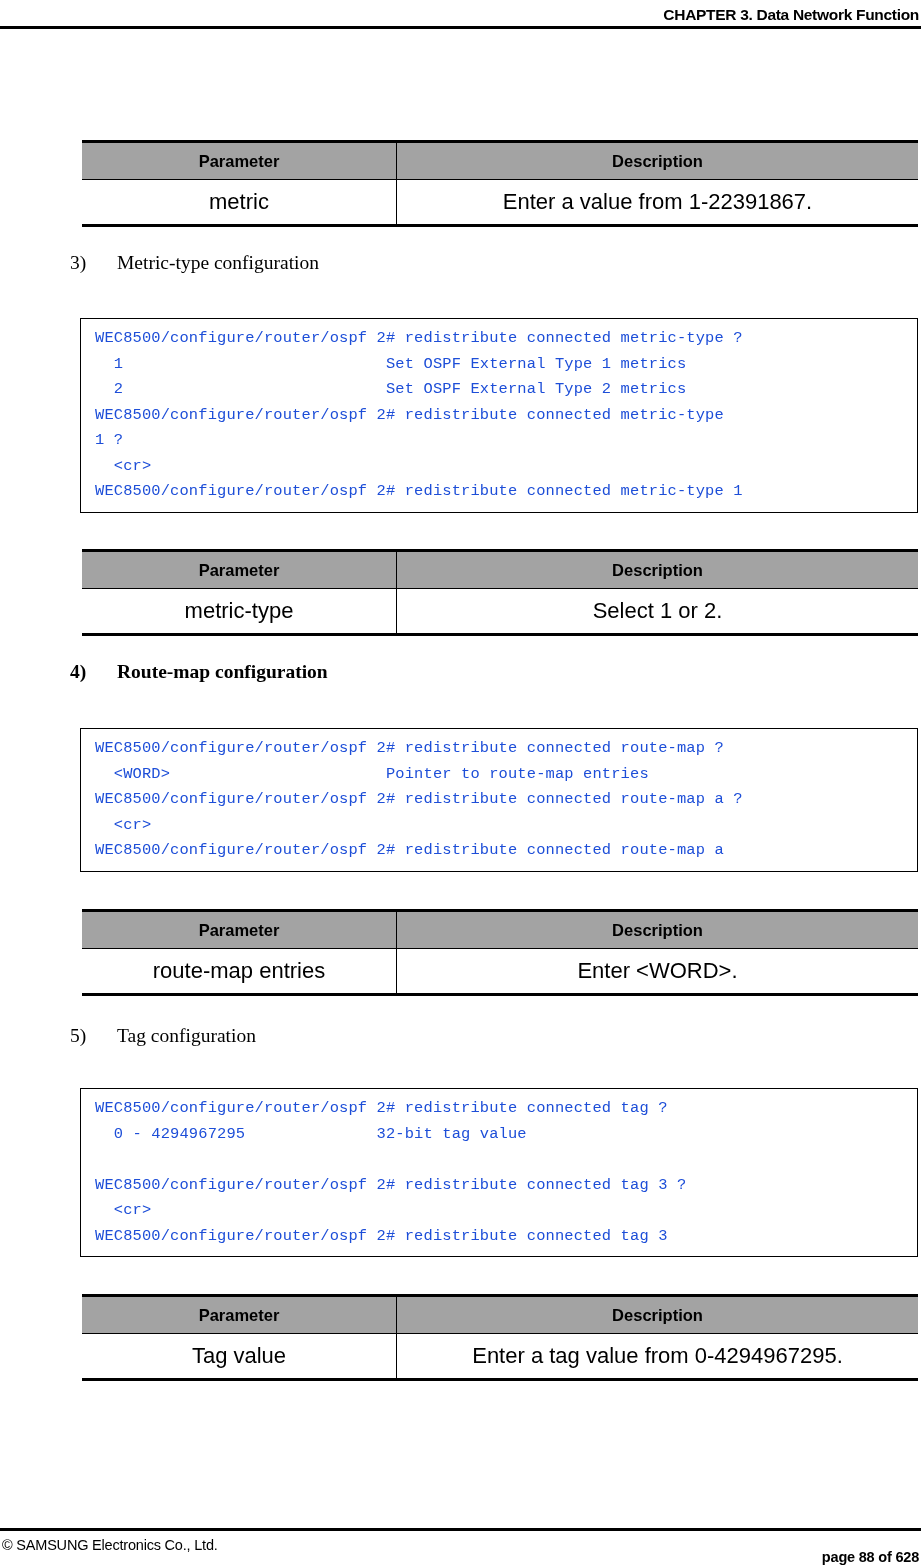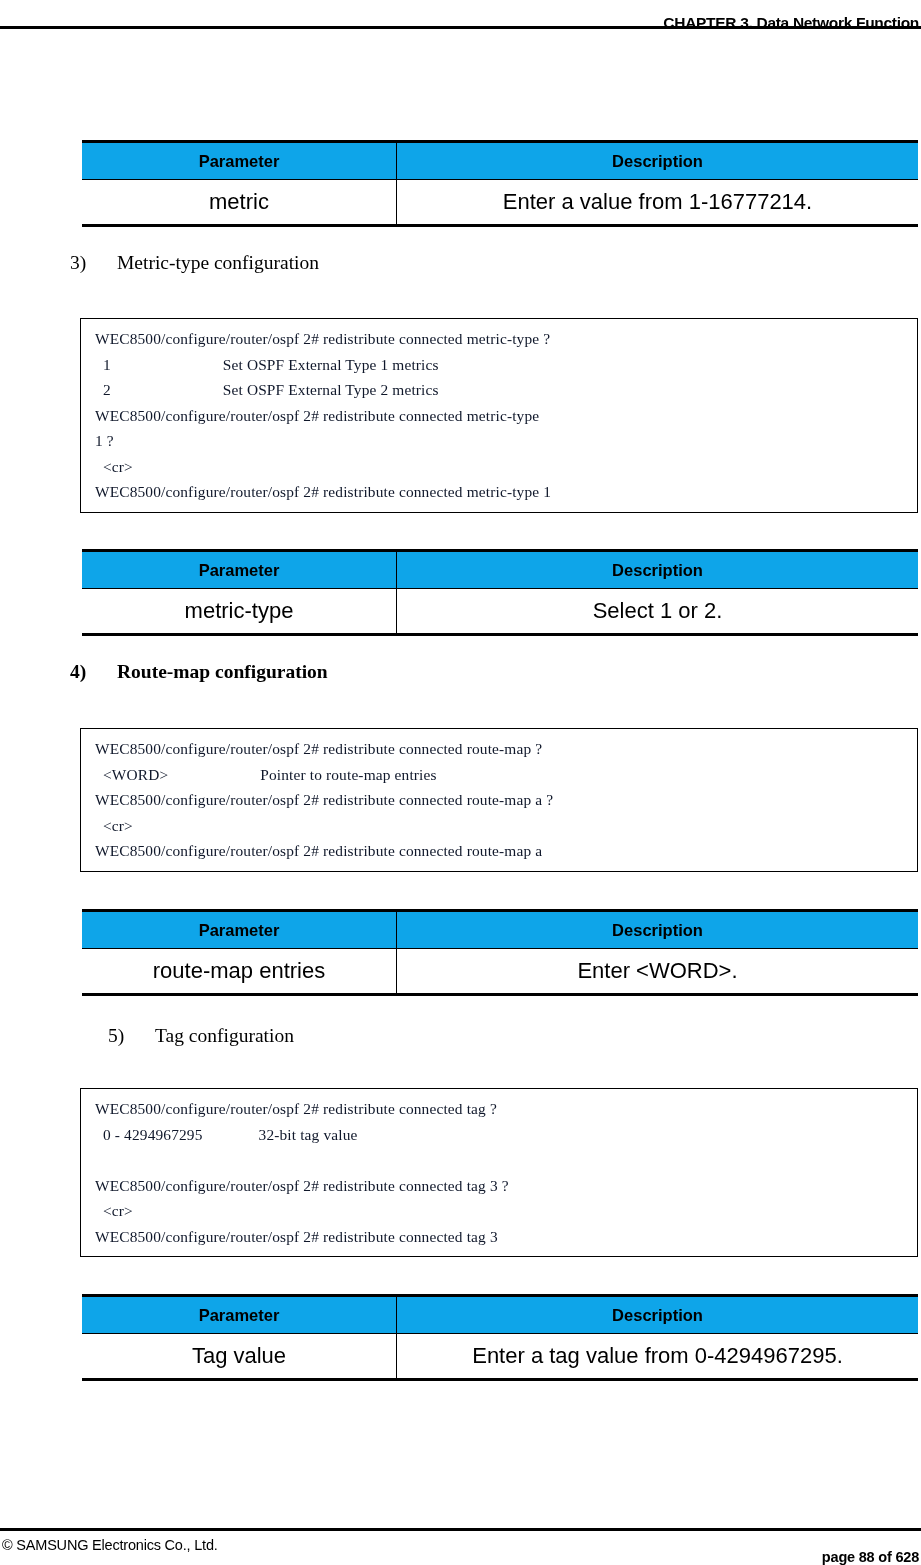--- a/index.html
+++ b/index.html
@@ -12,21 +12,21 @@
     height: 1565px;
     position: relative;
     font-family: "Liberation Serif", serif;
     color: #000000;
     overflow: hidden;
   }
 
   
   .page-header {
     position: absolute;
-    top: 12px;
+    top: 4px;
     left: 0;
     width: 921px;
     height: 44px;
   }
   .page-header .header-title {
     position: absolute;
     right: 2px;
     top: 2px;
     font-family: "Liberation Sans", sans-serif;
     font-weight: bold;
@@ -54,21 +54,21 @@
   
   .param-table {
     position: absolute;
     left: 82px;
     width: 836px;
     border-collapse: collapse;
     font-family: "Liberation Sans", sans-serif;
     table-layout: fixed;
   }
   .param-table .thead-row th {
-    background: #0ea5e9;
+    background: #a3a3a3;
     font-weight: bold;
     font-size: 16.5px;
     text-align: center;
     padding: 9px 4px 8px 4px;
     border-top: 3px solid #000000;
     border-bottom: 1.5px solid #000000;
   }
   .param-table .thead-row th.col-param {
     width: 306px;
     border-right: 1.5px solid #000000;
@@ -105,25 +105,25 @@
     left: 80px;
     width: 838px;
     box-sizing: border-box;
     border: 1.2px solid #000000;
     background: #ffffff;
     padding: 7px 0 7px 0;
   }
   .cli-box pre {
     margin: 0;
     padding: 0 8px 0 14px;
-    font-family: Liberation Serif, serif;
+    font-family: Liberation Mono, monospace;
     font-size: 15.4px;
     line-height: 25.5px;
     letter-spacing: 0.15px;
-    color: #0f172a;
+    color: #1d4ed8;
     white-space: pre;
   }
 
   
   .footer-rule {
     position: absolute;
     left: 0;
     top: 1528px;
     width: 921px;
     height: 3px;
@@ -165,21 +165,21 @@
 <div class="content">
 
   <table class="param-table" style="top:140px;">
     <tbody>
       <tr class="thead-row">
         <th class="col-param">Parameter</th>
         <th class="col-desc">Description</th>
       </tr>
       <tr class="tbody-row">
         <td class="col-param">metric</td>
-        <td class="col-desc">Enter a value from 1-16777214.</td>
+        <td class="col-desc">Enter a value from 1-22391867.</td>
       </tr>
     </tbody>
   </table>
 
   <div class="step-heading" style="top:252px;">
     <span class="step-num">3)</span><span>Metric-type configuration</span>
   </div>
 
   <div class="cli-box" style="top:318px;">
     <pre>WEC8500/configure/router/ospf 2# redistribute connected metric-type ?
@@ -222,21 +222,21 @@
         <th class="col-param">Parameter</th>
         <th class="col-desc">Description</th>
       </tr>
       <tr class="tbody-row">
         <td class="col-param">route-map entries</td>
         <td class="col-desc">Enter &lt;WORD&gt;.</td>
       </tr>
     </tbody>
   </table>
 
-  <div class="step-heading" style="top:1025px;margin-left:38px;">
+  <div class="step-heading" style="top:1025px;">
     <span class="step-num">5)</span><span>Tag configuration</span>
   </div>
 
   <div class="cli-box" style="top:1088px;">
     <pre>WEC8500/configure/router/ospf 2# redistribute connected tag ?
   0 - 4294967295              32-bit tag value
 
 WEC8500/configure/router/ospf 2# redistribute connected tag 3 ?
   &lt;cr&gt;
 WEC8500/configure/router/ospf 2# redistribute connected tag 3</pre>

